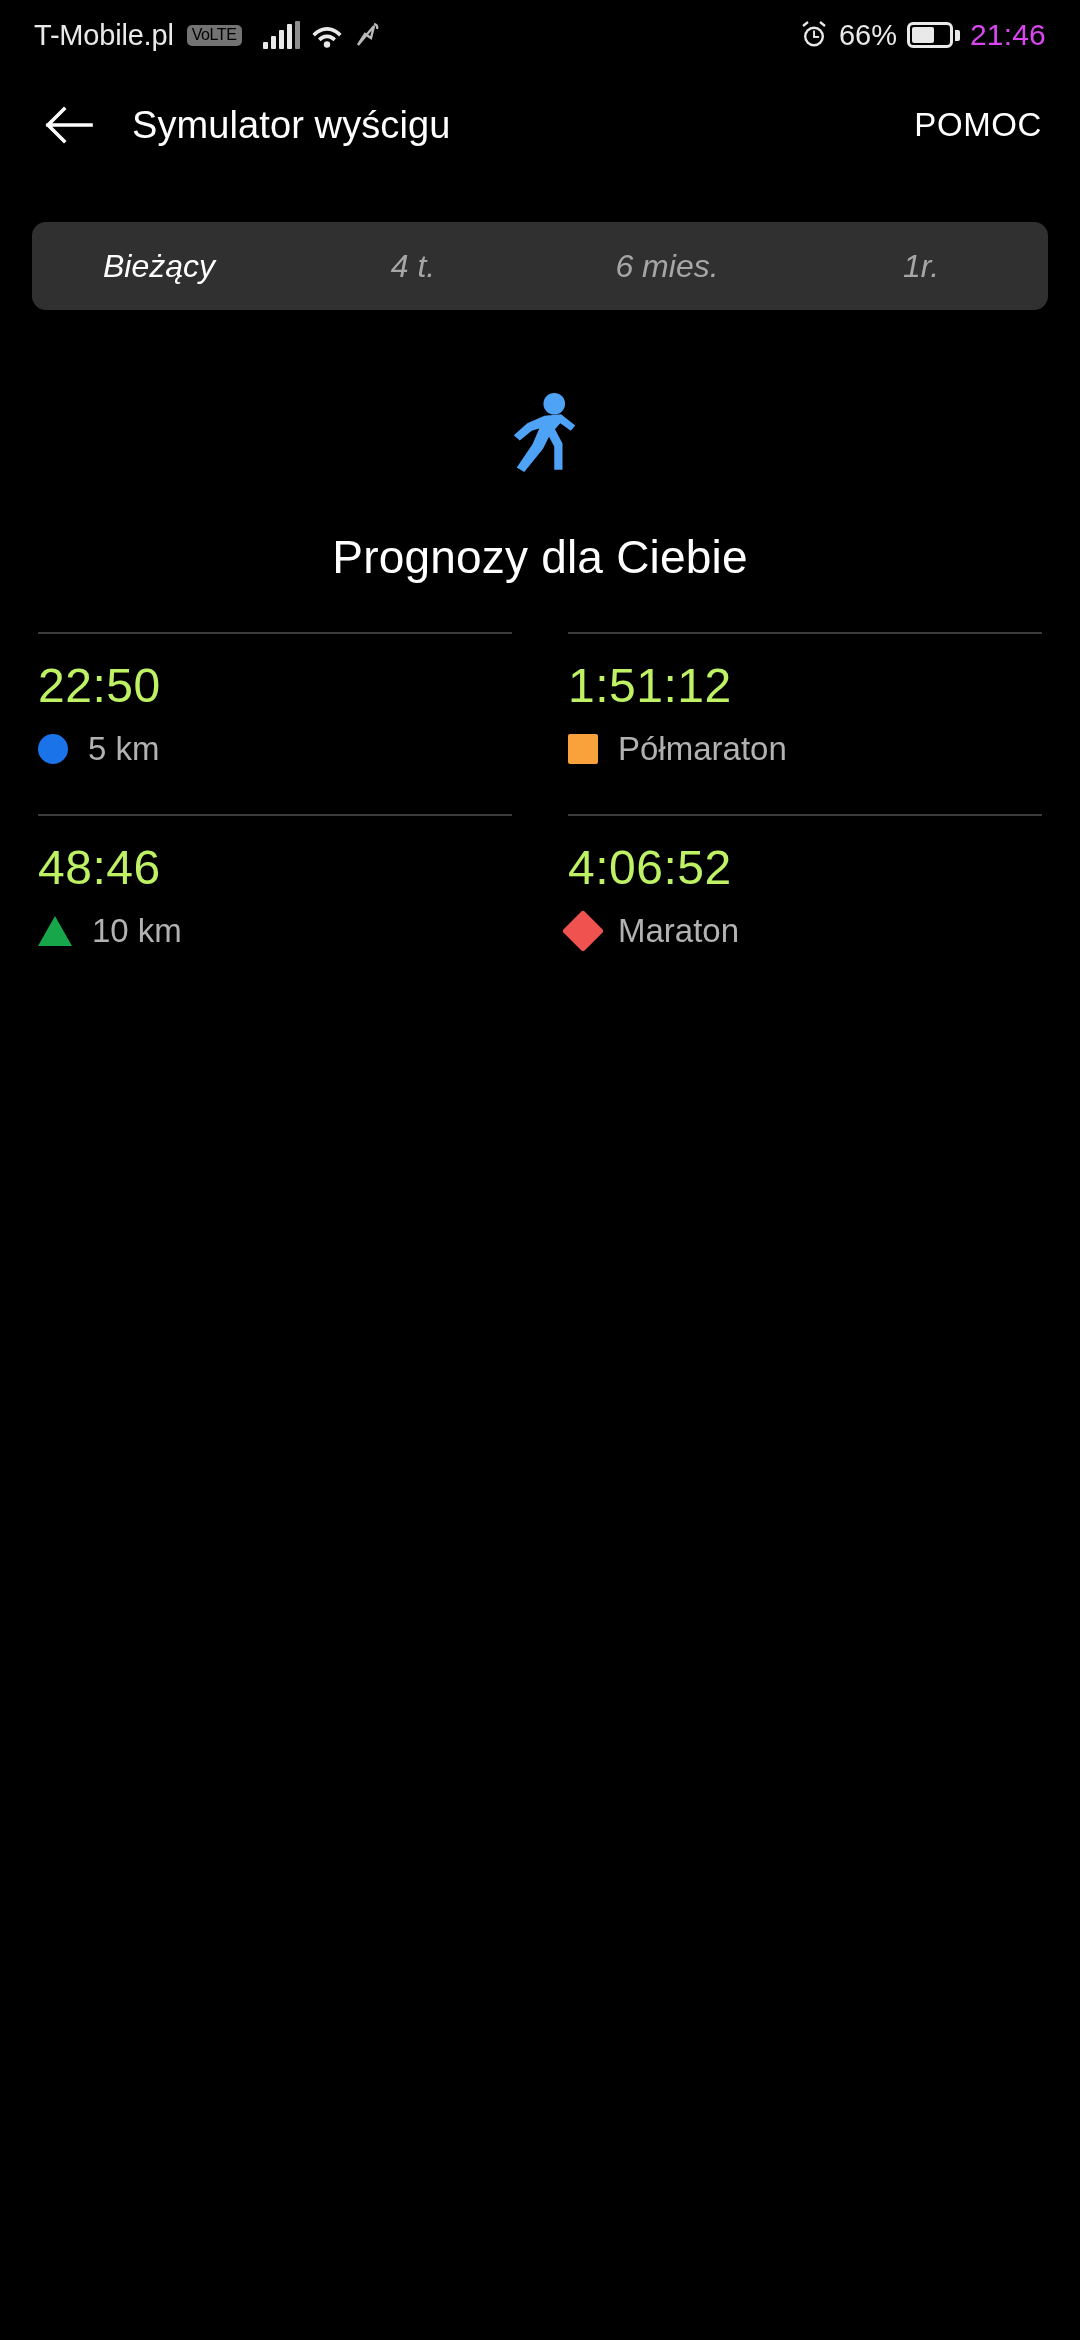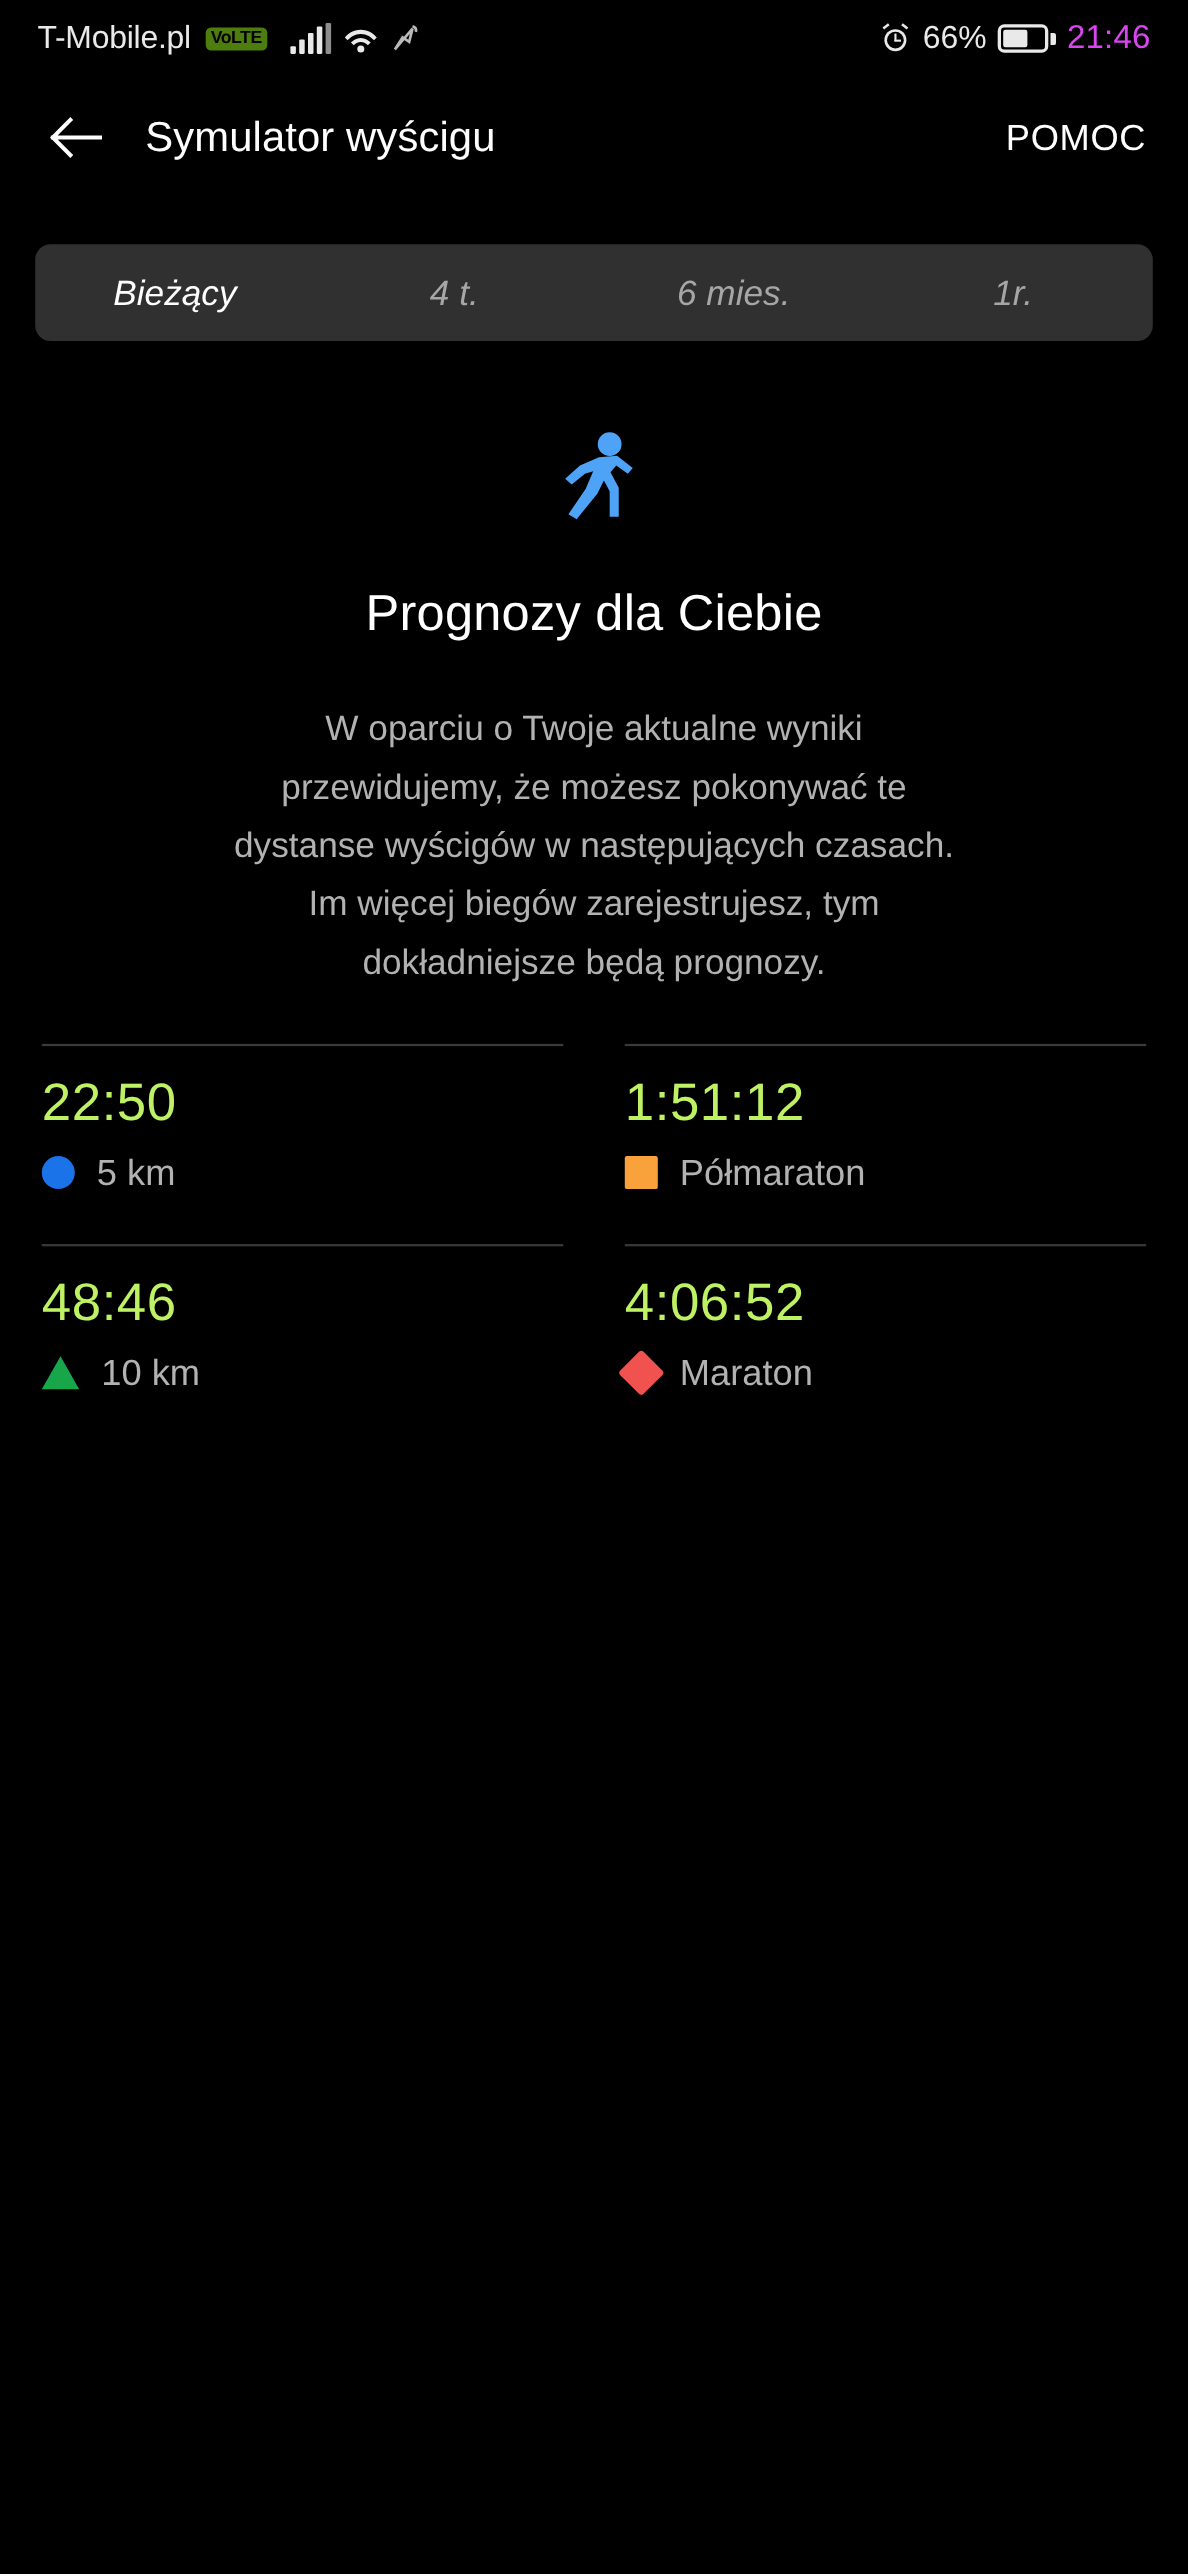--- a/index.html
+++ b/index.html
@@ -13,22 +13,22 @@
   
   .statusbar{
     position:relative; height:70px;
     display:flex; align-items:center; justify-content:space-between;
     padding:0 34px;
     color:#e9e9e9;
   }
   .sb-left{ display:flex; align-items:center; gap:13px; }
   .carrier{ font-size:29px; letter-spacing:-0.2px; color:#e9e9e9; }
   .volte{
-    background:#4d7c0f; color:#000;
-    font-size:16px; font-weight:bold;
+    background:#737373; color:#000;
+    font-size:16px; font-weight:normal;
     padding:2px 5px 3px; border-radius:5px;
     letter-spacing:-0.4px; line-height:1;
   }
   .sb-icons{ display:flex; align-items:flex-end; gap:11px; margin-left:8px; }
   .signal{ display:flex; align-items:flex-end; gap:3px; height:28px; }
   .signal i{ display:block; width:5px; background:#e9e9e9; border-radius:1px; }
   .signal i:nth-child(1){ height:7px; }
   .signal i:nth-child(2){ height:13px; }
   .signal i:nth-child(3){ height:19px; }
   .signal i:nth-child(4){ height:25px; }
@@ -170,21 +170,20 @@
 </div>
 
 <div class="hero">
   <div class="runner">
     <svg width="96" height="96" viewBox="0 0 64 64">
       <circle cx="41.5" cy="14.5" r="7.2" fill="#4FA3F7"></circle>
       <path d="M35 22.5 L23.5 27.5 L14.5 35.5 L18.5 39 L26.5 32.5 L31.5 31 L27 41.5 L16.5 57 L21.5 60 L34 44.5 L38 36.5 L41.5 43 L41.5 58.5 L47 58.5 L47 41 L42 31.5 L45.5 27.5 L52.5 32.5 L55.5 29 L46 21.5 Z" fill="#4FA3F7"></path>
     </svg>
   </div>
   <div class="hero-title">Prognozy dla Ciebie</div>
-  <div class="hero-desc">W oparciu o Twoje aktualne wyniki przewidujemy, że możesz pokonywać te dystanse wyścigów w następujących czasach. Im więcej biegów zarejestrujesz, tym dokładniejsze będą prognozy.</div>
 </div>
 
 <div class="grid">
 
   <div class="cell">
     <div class="time">22:50</div>
     <div class="row">
       <span class="mk circle" style="background:#1A73E8"></span>
       <span class="label">5 km</span>
     </div>

